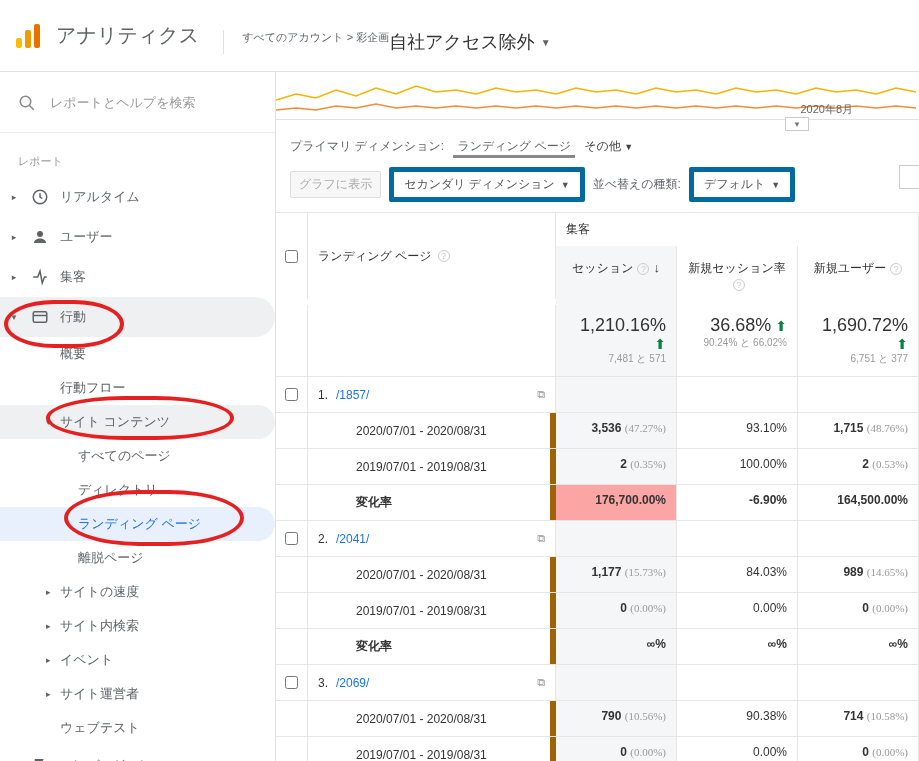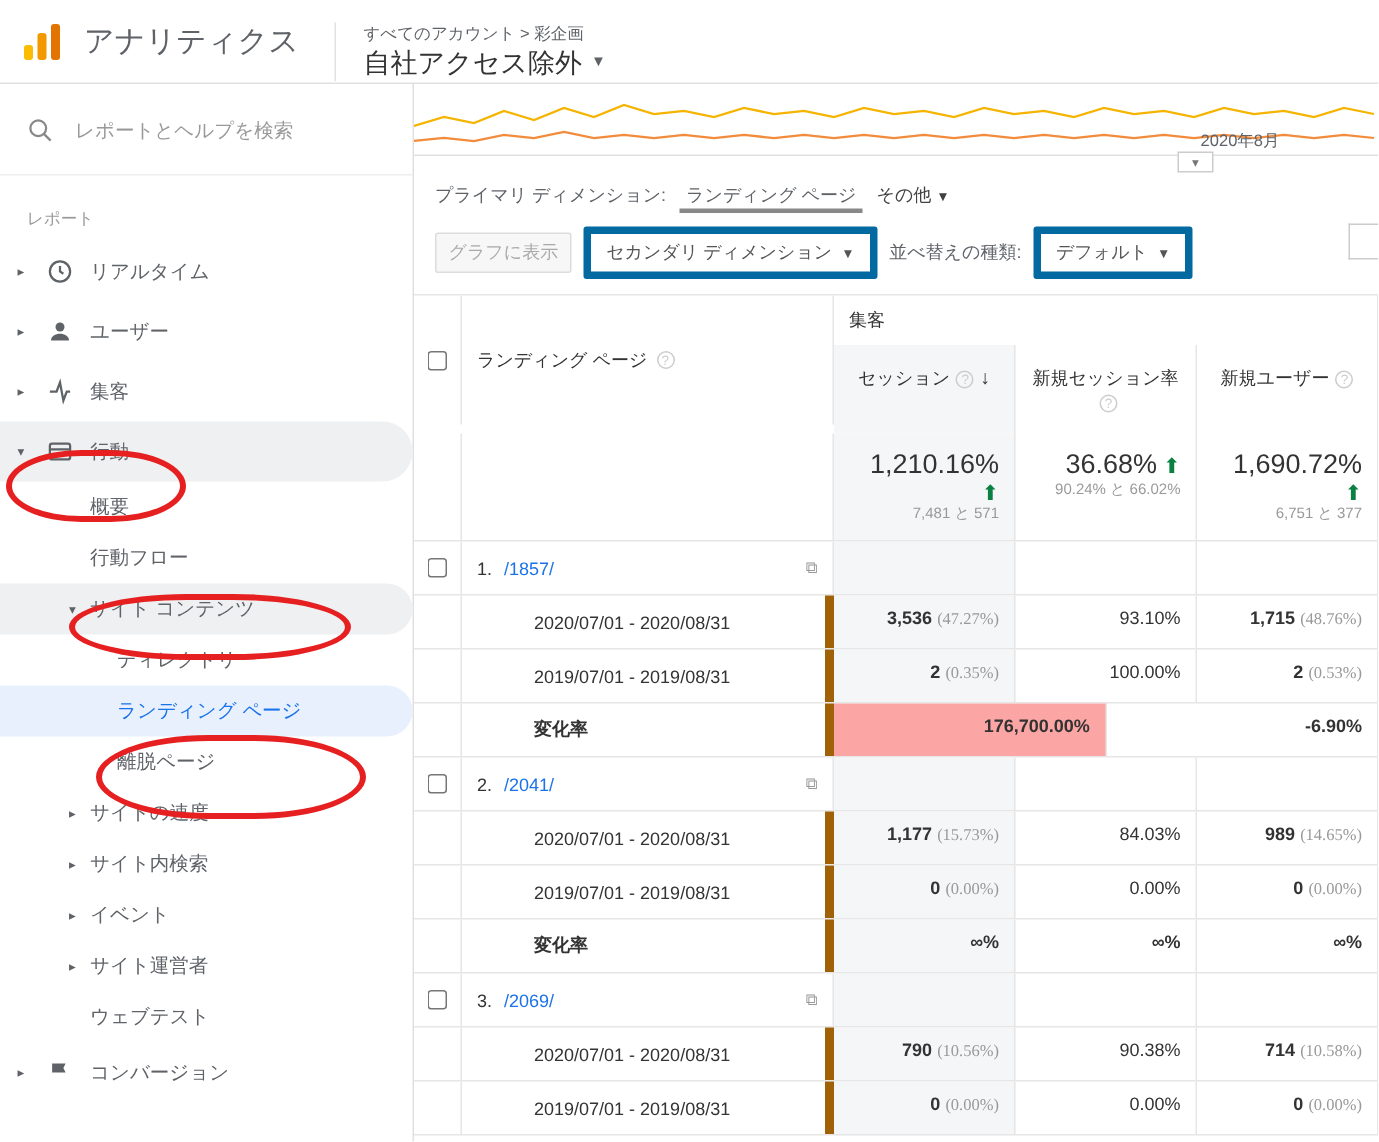--- a/index.html
+++ b/index.html
@@ -1,21 +1,21 @@
 <!DOCTYPE html>
 <html><head>
 <meta charset="utf-8">
 <style>
 * { box-sizing: border-box; margin: 0; padding: 0; }
 body { font-family: Arial, "Hiragino Sans", sans-serif; font-size: 13px; color: #333; background: #fff; overflow: hidden; width: 919px; height: 761px; position: relative; }
 
-.header { height: 56px; display: flex; align-items: center; border-bottom: 1px solid #e0e0e0; padding: 0 12px; }
+.header { height: 72px; display: flex; align-items: center; border-bottom: 1px solid #e0e0e0; padding: 0 12px; }
 .logo { width: 32px; height: 32px; margin-right: 12px; }
 .app-title { font-size: 20px; color: #5f6368; font-weight: 400; margin-right: 24px; }
-.breadcrumb-area { display: flex; flex-direction: column; border-left: 1px solid #e0e0e0; padding-left: 18px; margin-top: 13px; }
+.breadcrumb-area { display: flex; flex-direction: row; border-left: 1px solid #e0e0e0; padding-left: 18px; margin-top: 13px; }
 .breadcrumb { font-size: 11px; color: #5f6368; }
 .view-title { font-size: 18px; color: #333; display: flex; align-items: center; }
 .view-title .caret { font-size: 10px; margin-left: 6px; color: #5f6368; }
 
 .main { display: flex; height: calc(100% - 56px); }
 .sidebar { width: 276px; border-right: 1px solid #e0e0e0; overflow-y: auto; padding-top: 10px; }
 .search-row { display: flex; align-items: center; padding: 12px 18px 20px 18px; color: #999; }
 .search-row svg { margin-right: 14px; }
 .search-placeholder { font-size: 13px; color: #999; }
 
@@ -157,20 +157,23 @@
       </div>
     <div class="sub-item">
         <span>行動フロー</span>
       </div>
     <div class="sub-item selected-bg">
         <span class="caret">▾</span>
         <span>サイト コンテンツ</span>
       </div>
 
     <div class="sub-sub-item">
+        <span>すべてのページ</span>
+      </div>
+    <div class="sub-sub-item">
         <span>ディレクトリ</span>
       </div>
     <div class="sub-sub-item active">
         <span>ランディング ページ</span>
       </div>
     <div class="sub-sub-item">
         <span>離脱ページ</span>
       </div>
 
     <div class="sub-item">
@@ -296,20 +299,21 @@
       <div class="date-cell">2019/07/01 - 2019/08/31</div>
       <div class="v-cell" style="background:#f5f6f7;"><b>2</b> <span class="pct">(0.35%)</span></div>
       <div class="v-cell">100.00%</div>
       <div class="v-cell"><b>2</b> <span class="pct">(0.53%)</span></div>
           </div>
           <div class="data-row">
             <div class="cb-col"></div>
       <div class="date-cell bold">変化率</div>
       <div class="v-cell bold" style="background:#fca5a5;"><b>176,700.00%</b> </div>
       <div class="v-cell bold">-6.90%</div>
+      <div class="v-cell bold"><b>164,500.00%</b> </div>
           </div>
           <div class="data-row">
             <div class="cb-col">
               <input type="checkbox" style="">
             </div>
     <div class="lp-cell">
               <span class="idx">2.</span>
               <a class="path">/2041/</a>
               <span class="ext">⧉</span>
             </div>

